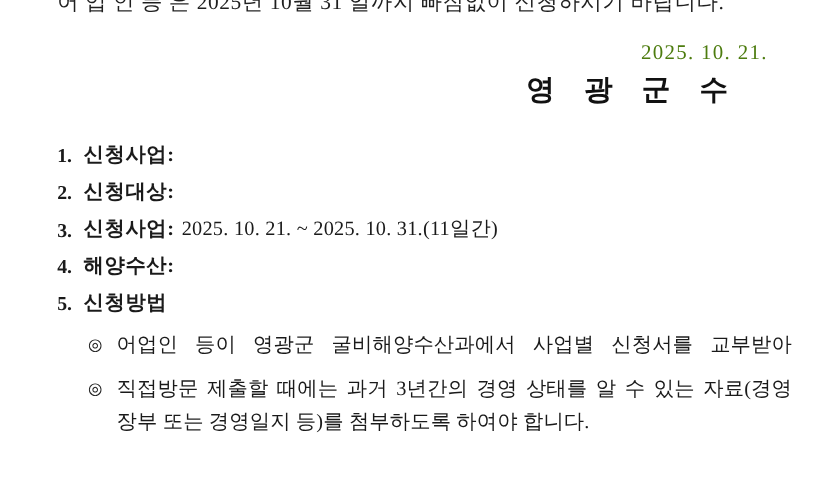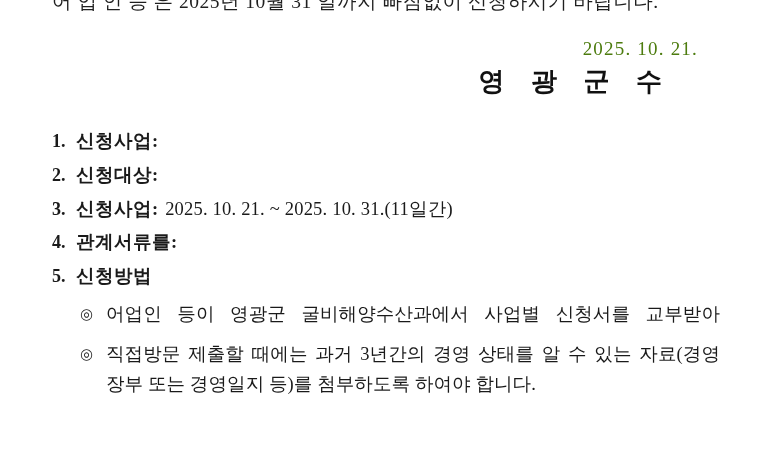--- a/index.html
+++ b/index.html
@@ -146,21 +146,21 @@
 
     <div class="item">
       <span class="item-num">3.</span>
       <span class="item-label">신청사업</span>
       <span class="item-colon">:</span>
       <span class="item-value">2025. 10. 21.  ~  2025. 10. 31.(11일간)</span>
     </div>
 
     <div class="item">
       <span class="item-num">4.</span>
-      <span class="item-label">관계서류를</span>
+      <span class="item-label">해양수산</span>
       <span class="item-colon">:</span>
     </div>
 
     <div class="item">
       <span class="item-num">5.</span>
       <span class="item-label">신청방법</span>
       <span class="item-colon"></span>
       <span class="item-value"></span>
     </div>
 

